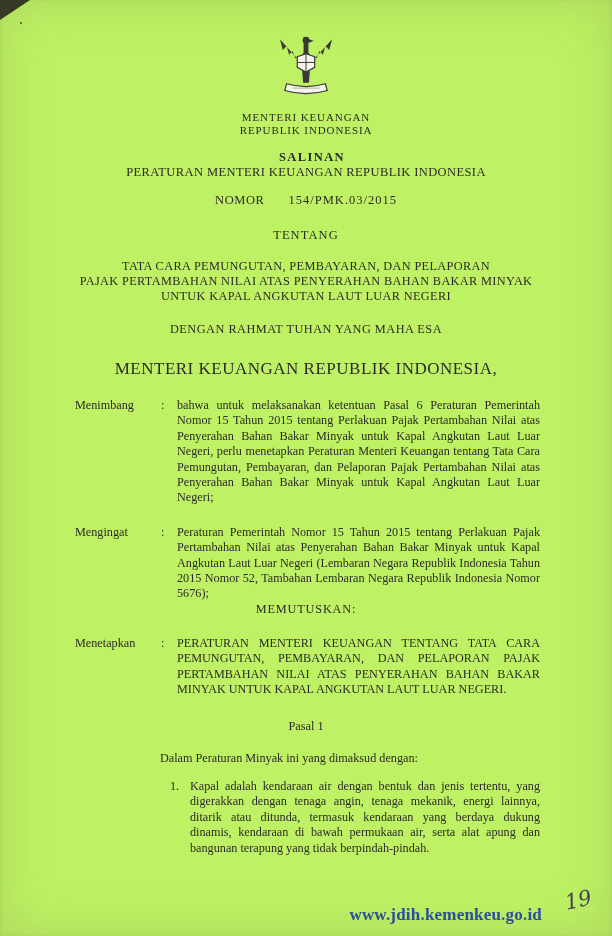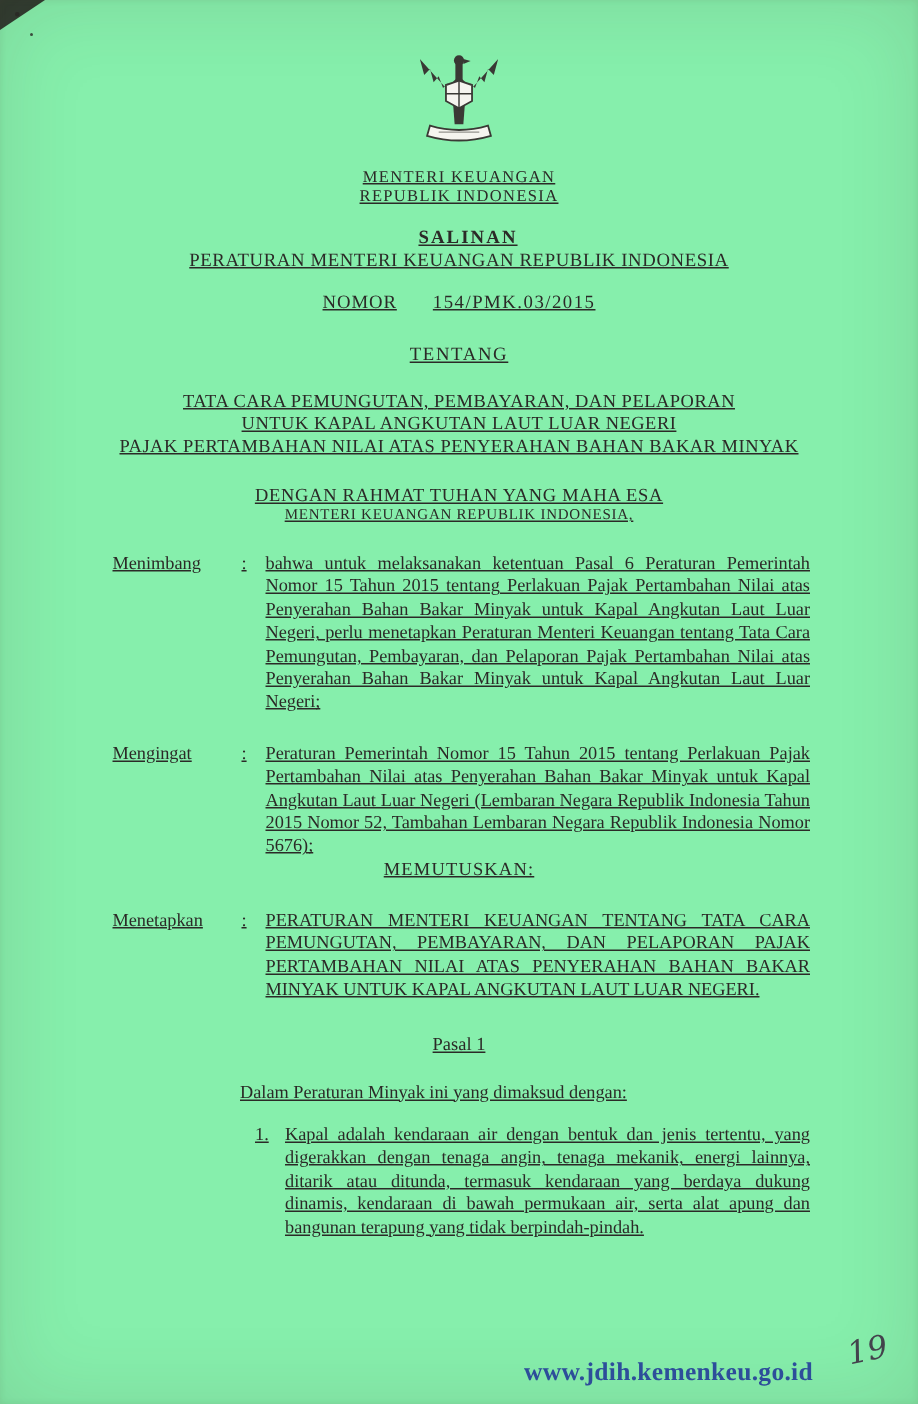--- a/index.html
+++ b/index.html
@@ -1,25 +1,24 @@
 <!DOCTYPE html>
 <html><head>
 <meta charset="utf-8">
 <style>
   html,body { margin:0; padding:0; background:#d8d6d0; }
   .page {
     position: relative;
     width: 612px;
     height: 936px;
     margin: 0 auto;
-    background: #86efac;
+    background: #bef264;
     color: #2b2a27;
     font-family: "Liberation Serif", serif;
     overflow: hidden;
-    text-decoration: underline;
   }
   .page::after {
     content:"";
     position:absolute; inset:0; pointer-events:none;
     box-shadow: inset 0 0 55px rgba(70,62,48,0.14), inset 0 0 5px rgba(70,62,48,0.10);
   }
   .corner-mark {
     position:absolute; top:0; left:0; width:0; height:0;
     border-top: 20px solid rgba(35,33,30,0.88);
     border-right: 30px solid transparent;
@@ -35,21 +34,21 @@
 
   .ministry   { margin-top:7px;  font-size:11px;   letter-spacing:0.9px; line-height:13px; }
   .republic   { font-size:11px;  letter-spacing:0.9px; line-height:13px; }
   .salinan    { margin-top:13px; font-size:12.5px; font-weight:bold; letter-spacing:1.4px;padding-left:12px; }
   .reg-title  { font-size:12.5px; letter-spacing:0.4px; }
   .nomor-line { margin-top:13px; font-size:12.5px; letter-spacing:0.6px; }
   .nomor-line .val { margin-left:24px; letter-spacing:1px; }
   .tentang    { margin-top:20px; font-size:12.5px; letter-spacing:1.1px; }
   .subject    { margin-top:16px; font-size:12.3px; line-height:15px; letter-spacing:0.35px; }
   .grace      { margin-top:18px; font-size:12.3px; letter-spacing:0.5px; }
-  .issuer     { margin-top:0; font-size:10px; letter-spacing:0.5px; }
+  .issuer     { margin-top:22px; font-size:17px; letter-spacing:0.5px; }
 
   .row {
     display:flex;
     margin: 19px 72px 0 75px;
     font-size:12.2px; line-height:15.4px;
   }
   .row-label { width:86px; flex-shrink:0; }
   .row-colon { width:16px; flex-shrink:0; }
   .row-text  { flex:1; text-align:justify; }
   .row-text.caps { text-transform:none; }
@@ -120,22 +119,22 @@
   <div class="reg-title center">PERATURAN MENTERI KEUANGAN REPUBLIK INDONESIA</div>
 
   <div class="nomor-line center">
     <span>NOMOR</span><span class="val">154/PMK.03/2015</span>
   </div>
 
   <div class="tentang center">TENTANG</div>
 
   <div class="subject center">
     <div>TATA CARA PEMUNGUTAN, PEMBAYARAN, DAN PELAPORAN</div>
+    <div>PAJAK PERTAMBAHAN NILAI ATAS PENYERAHAN BAHAN BAKAR MINYAK</div>
     <div>UNTUK KAPAL ANGKUTAN LAUT LUAR NEGERI</div>
-    <div>PAJAK PERTAMBAHAN NILAI ATAS PENYERAHAN BAHAN BAKAR MINYAK</div>
   </div>
 
   <div class="grace center">DENGAN RAHMAT TUHAN YANG MAHA ESA</div>
 
   <div class="issuer center">MENTERI KEUANGAN REPUBLIK INDONESIA,</div>
 
   <div class="row">
     <div class="row-label">Menimbang</div>
     <div class="row-colon">:</div>
     <div class="row-text">bahwa untuk melaksanakan ketentuan Pasal 6 Peraturan Pemerintah Nomor 15 Tahun 2015 tentang Perlakuan Pajak Pertambahan Nilai atas Penyerahan Bahan Bakar Minyak untuk Kapal Angkutan Laut Luar Negeri, perlu menetapkan Peraturan Menteri Keuangan tentang Tata Cara Pemungutan, Pembayaran, dan Pelaporan Pajak Pertambahan Nilai atas Penyerahan Bahan Bakar Minyak untuk Kapal Angkutan Laut Luar Negeri;</div>

